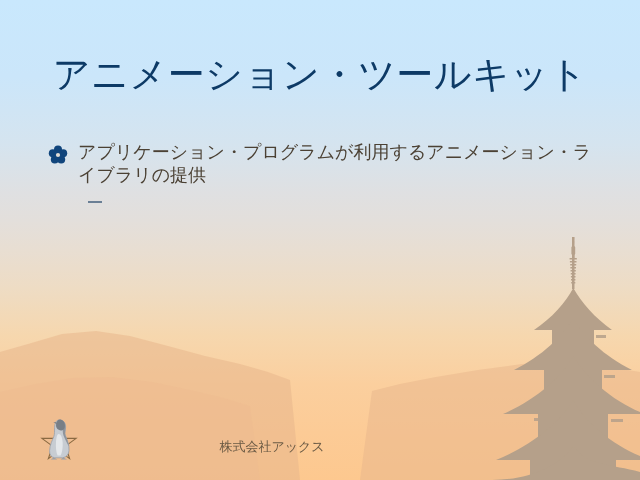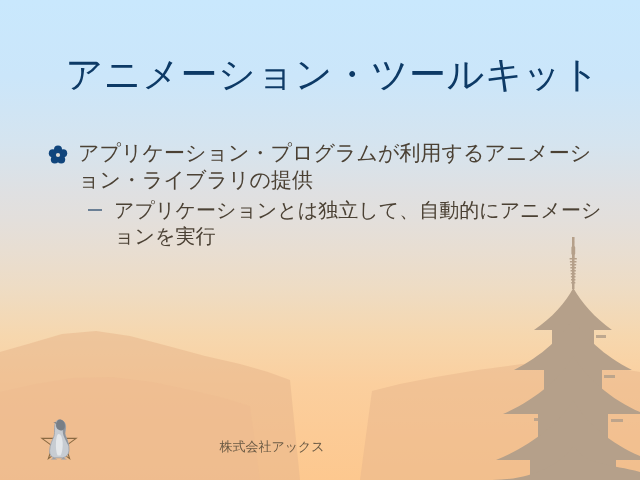--- a/index.html
+++ b/index.html
@@ -34,39 +34,39 @@
     width: 640px; height: 480px;
     pointer-events: none;
   }
 
   
   #title {
     position: absolute;
     left: 40px;
     top: 54px;
     width: 560px;
-    text-align: right;
+    text-align: center;
     font-size: 37px;
     line-height: 1.15;
     color: #0d3a66;
     letter-spacing: 0.5px;
     white-space: nowrap;
   }
 
   
   #body {
     position: absolute;
     left: 46px;
     top: 140px;
     width: 556px;
   }
   .l1 {
     position: relative;
     padding-left: 32px;
-    font-size: 21px;
+    font-size: 18px;
     line-height: 1.30;
     color: #4b4134;
     margin-bottom: 2px;
   }
   .l1 .marker {
     position: absolute;
     left: 2px;
     top: 5px;
     width: 20px;
     height: 20px;
@@ -185,21 +185,20 @@
           <circle cx="10" cy="10" r="4.6"></circle>
         </g>
         <circle cx="10" cy="10" r="2.1" fill="#e2ddd6"></circle>
       </svg>
       <span class="txt">アプリケーション・プログラムが利用するアニメーション・ライブラリの提供</span>
     </div>
 
 
     <div class="l2">
       <span class="dash"></span>
-      <span class="txt">アプリケーションとは独立して、自動的にアニメーションを実行</span>
     </div>
 
 
   </div>
 
   <div id="footer">株式会社アックス</div>
 
   <svg id="logo" viewBox="0 0 86 62" xmlns="http://www.w3.org/2000/svg">
 
     <polygon points="43,14 53.6,46.6 25.9,26.4 60.1,26.4 32.4,46.6" fill="none" stroke="#8a6a42" stroke-width="1.1"></polygon>

